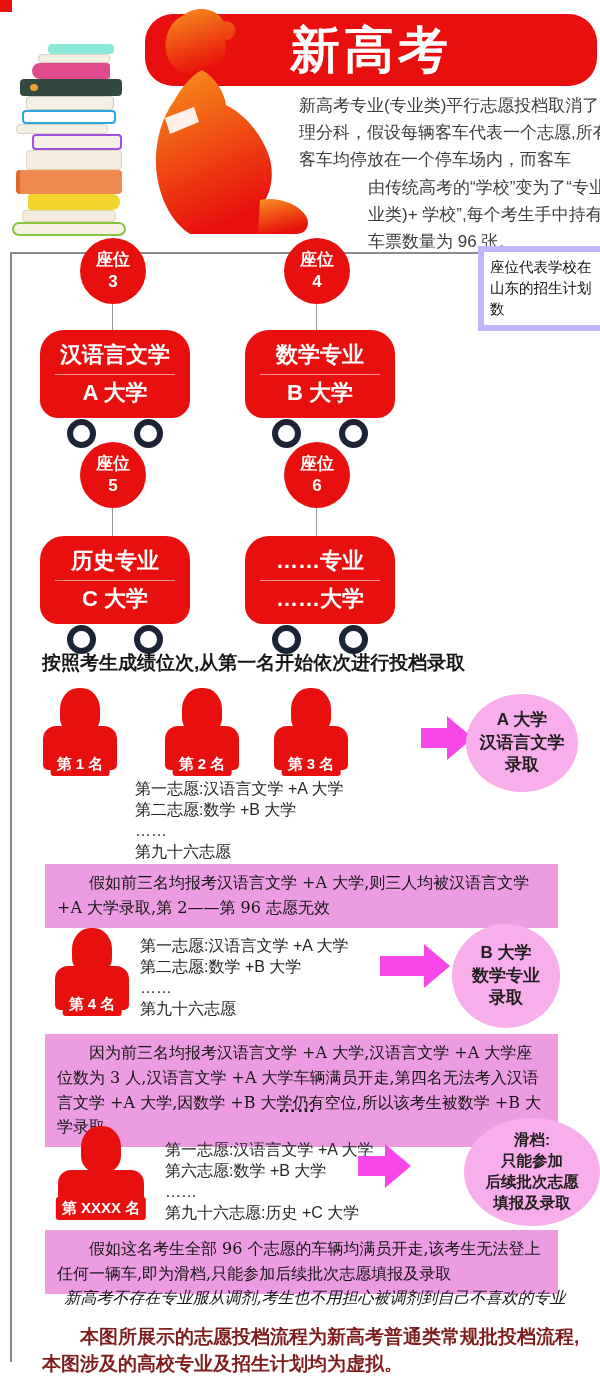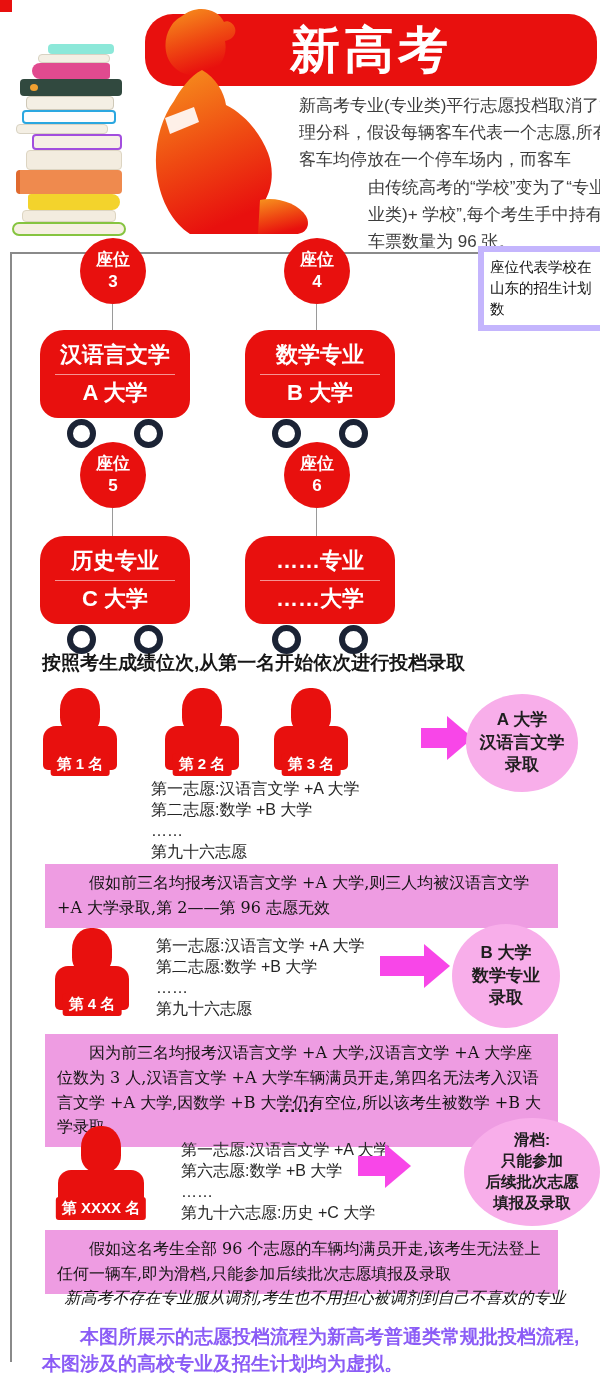--- a/index.html
+++ b/index.html
@@ -52,40 +52,40 @@
   
   .person{width:74px;height:88px;}
   .p-head{position:absolute;left:50%;top:0;transform:translateX(-50%);width:40px;height:46px;
     background:var(--primary-red);border-radius:46% 46% 36% 36%;}
   .p-body{position:absolute;left:0;bottom:6px;width:100%;height:44px;background:var(--primary-red);
     border-radius:13px 13px 5px 5px;}
   .p-label{position:absolute;left:50%;bottom:0;transform:translateX(-50%);background:var(--primary-red);
     color:#fff;font-weight:bold;font-size:15px;white-space:nowrap;padding:2px 6px;border-radius:3px;}
   
   .choices{font-size:16px;line-height:20px;color:#262626;}
-  .choices div{margin-bottom:1px;white-space:nowrap;margin-left:16px;}
+  .choices div{margin-bottom:1px;white-space:nowrap;}
   
   .arrow{height:44px;}
   .arrow-shaft{position:absolute;left:0;top:12px;height:20px;background:var(--magenta);}
   .arrow-head{position:absolute;top:0;width:0;height:0;border-top:22px solid transparent;
     border-bottom:22px solid transparent;border-left:26px solid var(--magenta);}
   
   .bubble{background:var(--pink-bubble);border-radius:50%;display:flex;flex-direction:column;
     align-items:center;justify-content:center;font-weight:bold;color:#1e1e1e;text-align:center;}
   .bubble span{display:block;line-height:1.35;white-space:nowrap;}
   
   .pink-note{left:45px;width:513px;background:var(--pink-note);color:#141414;
     font-family:"DejaVu Serif",serif;font-size:16px;line-height:1.55;
     padding:7px 12px;text-indent:2em;box-sizing:border-box;}
   .dots-separator{left:42px;top:1096px;width:510px;text-align:center;font-weight:bold;
     font-size:18px;color:#161616;letter-spacing:1px;}
   
   .tip-line{left:50px;top:1288px;width:530px;text-align:center;font-family:"DejaVu Serif",serif;
     font-style:italic;font-size:16px;color:#141414;}
-  .disclaimer{left:42px;top:1324px;width:553px;font-size:19px;font-weight:bold;color:#8b5cf6;
+  .disclaimer{left:42px;top:1324px;width:553px;font-size:19px;font-weight:bold;color:#7f1d1d;
     line-height:1.4;text-indent:2em;}
 </style>
 </head>
 <body>
 
 <div class="page">
 
   <div class="abs corner-square"></div>
   <div class="abs title-bar">
     <div class="title-text">新高考</div>

